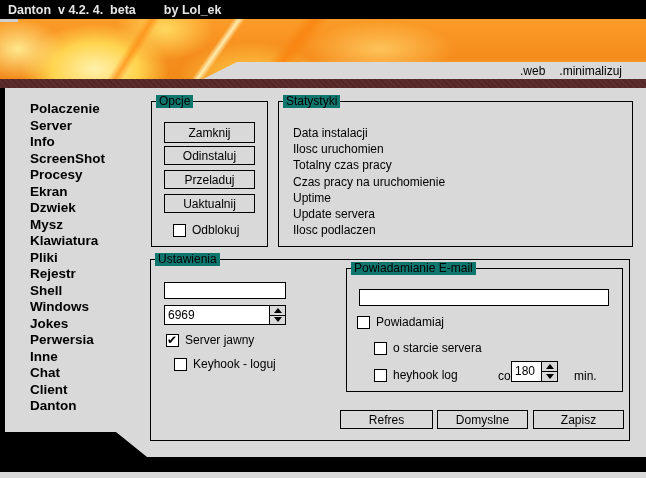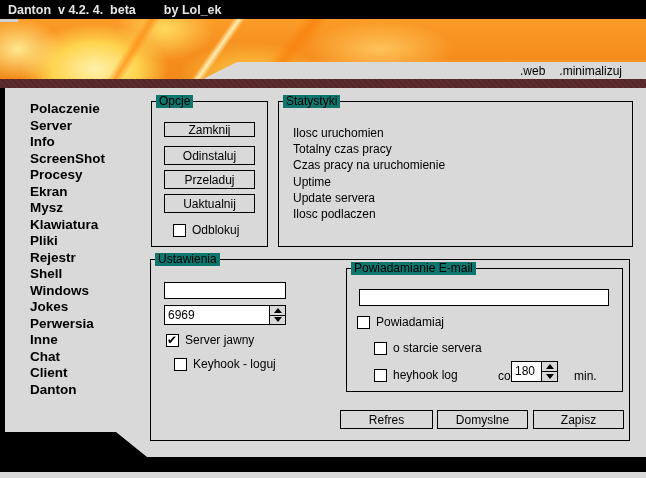--- a/index.html
+++ b/index.html
@@ -128,49 +128,51 @@
   <div class="left-sliver"></div>
   <div class="bottom-wedge"></div>
 
   <ul class="menu">
     <li>Polaczenie</li>
     <li>Server</li>
     <li>Info</li>
     <li>ScreenShot</li>
     <li>Procesy</li>
     <li>Ekran</li>
+    <li>Dzwiek</li>
     <li>Mysz</li>
     <li>Klawiatura</li>
     <li>Pliki</li>
     <li>Rejestr</li>
     <li>Shell</li>
     <li>Windows</li>
     <li>Jokes</li>
     <li>Perwersia</li>
     <li>Inne</li>
     <li>Chat</li>
     <li>Client</li>
     <li>Danton</li>
   </ul>
 
   <div class="gb" style="left:151px; top:101px; width:117px; height:146px;">
     <span class="gb-label">Opcje</span>
-    <button class="btn" style="left:12px; top:20px; width:91px; height:15px;">Zamknij</button>
+    <button class="btn" style="left:12px; top:20px; width:91px; height:21px;">Zamknij</button>
     <button class="btn" style="left:12px; top:44px; width:91px; height:19px;">Odinstaluj</button>
     <button class="btn" style="left:12px; top:68px; width:91px; height:19px;">Przeladuj</button>
     <button class="btn" style="left:12px; top:92px; width:91px; height:19px;">Uaktualnij</button>
     <div class="cbrow" style="left:21px; top:121px;">
       <span class="cb"></span>
       <span>Odblokuj</span>
     </div>
   </div>
 
   <div class="gb" style="left:278px; top:101px; width:355px; height:146px;">
     <span class="gb-label">Statystyki</span>
     <ul class="stat-list">
+      <li>Data instalacji</li>
       <li>Ilosc uruchomien</li>
       <li>Totalny czas pracy</li>
       <li>Czas pracy na uruchomienie</li>
       <li>Uptime</li>
       <li>Update servera</li>
       <li>Ilosc podlaczen</li>
     </ul>
   </div>
 
   <div class="gb" style="left:150px; top:259px; width:480px; height:182px;">

